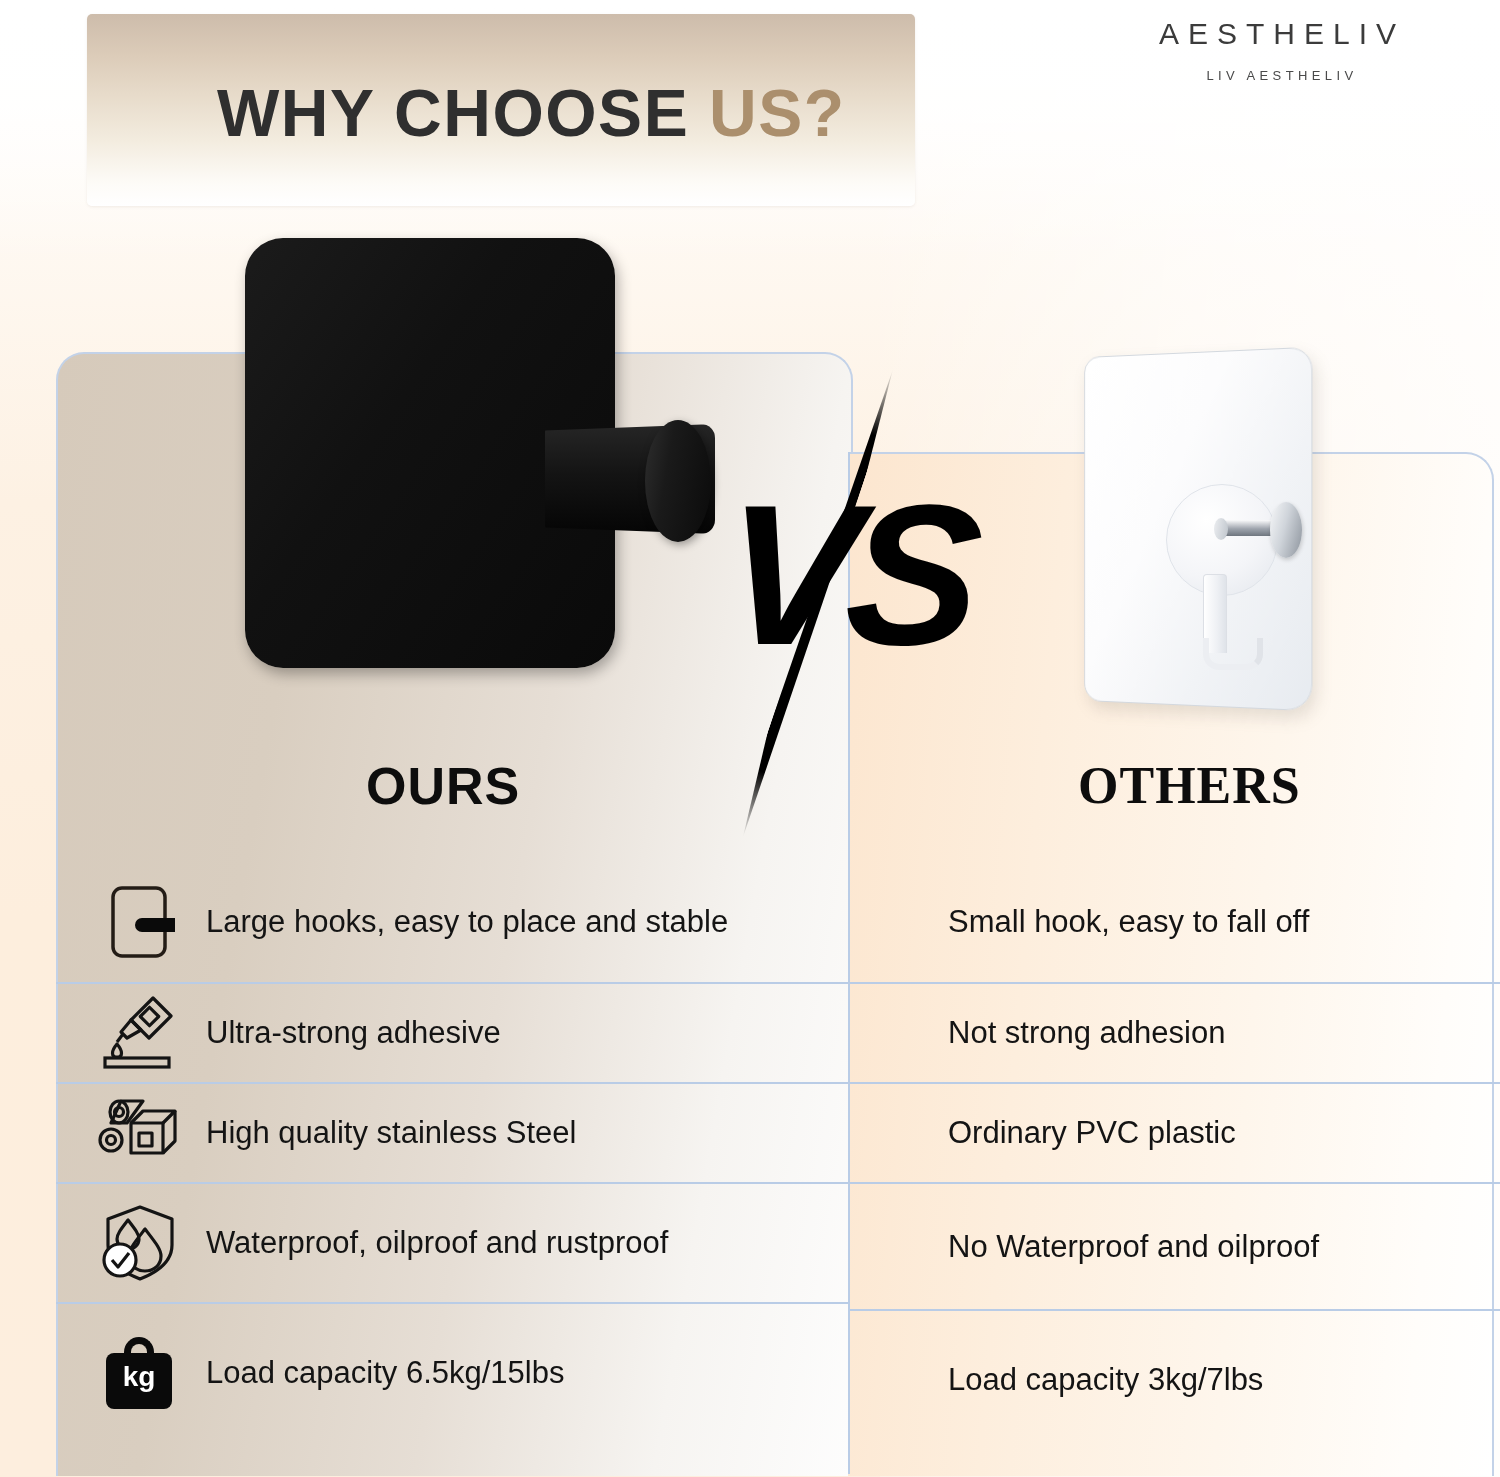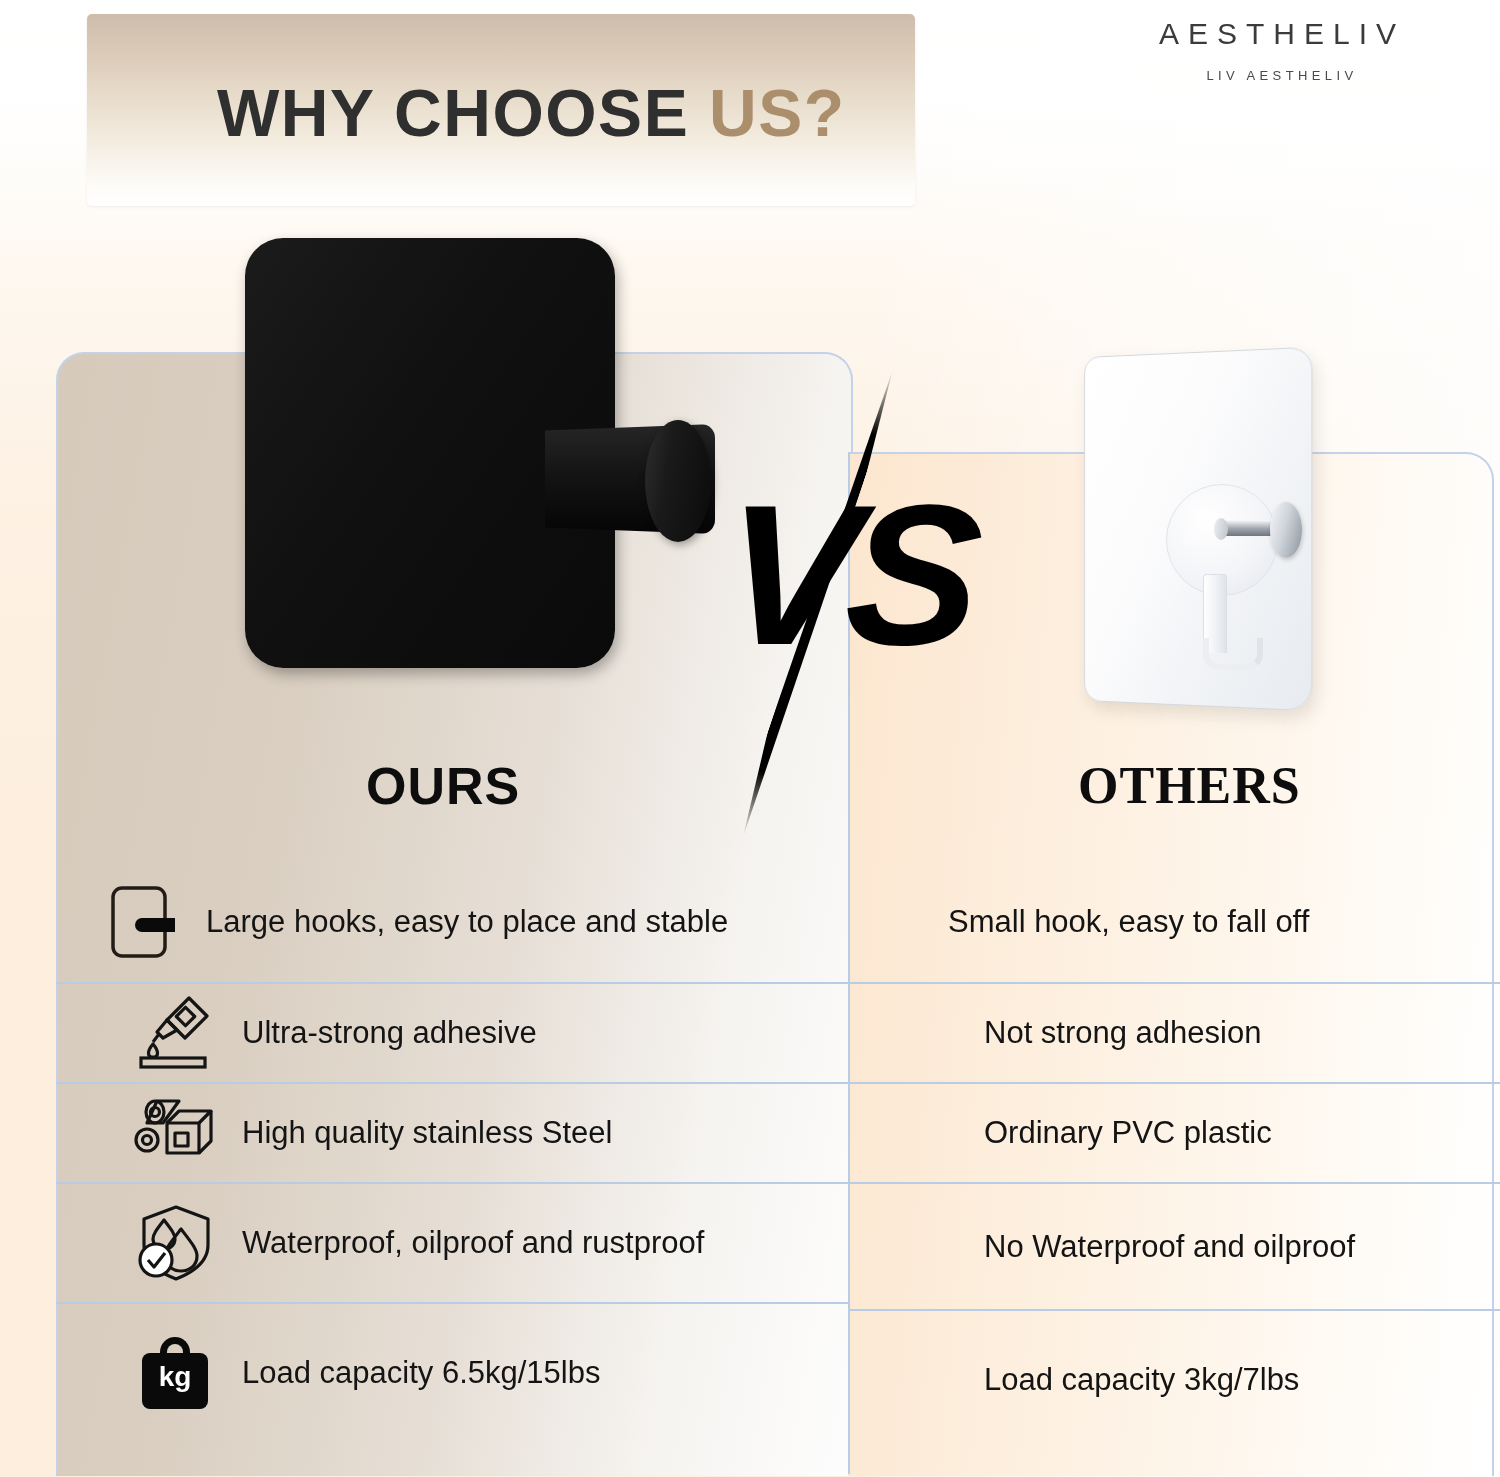--- a/index.html
+++ b/index.html
@@ -238,21 +238,21 @@
   .rows-right {
     position: absolute;
     left: 848px; top: 862px;
     width: 652px;
   }
   .row {
     display: flex;
     align-items: center;
     box-sizing: border-box;
   }
-  .row + .row { border-top: 2px solid #b9cce6; padding-left: 36px; }
+  .row + .row { border-top: 2px solid #b9cce6; }
   .row-icon {
     width: 150px;
     flex: 0 0 150px;
     display: flex;
     align-items: center;
     justify-content: center;
     padding-left: 16px;
     box-sizing: border-box;
   }
   .row-text {

